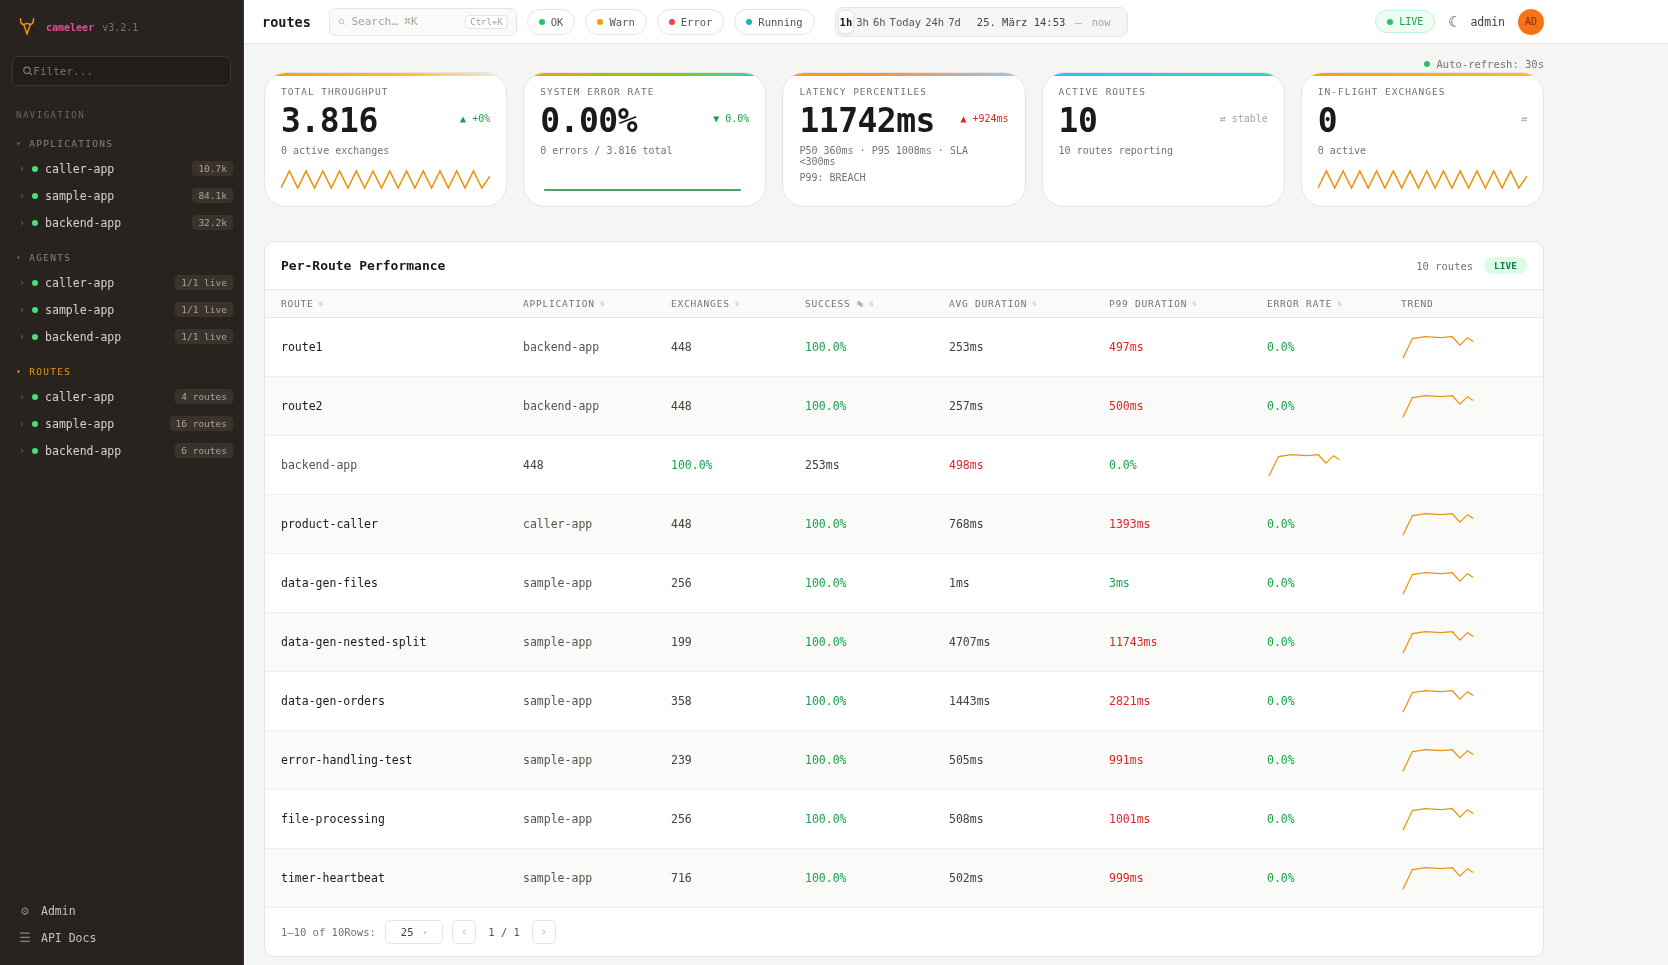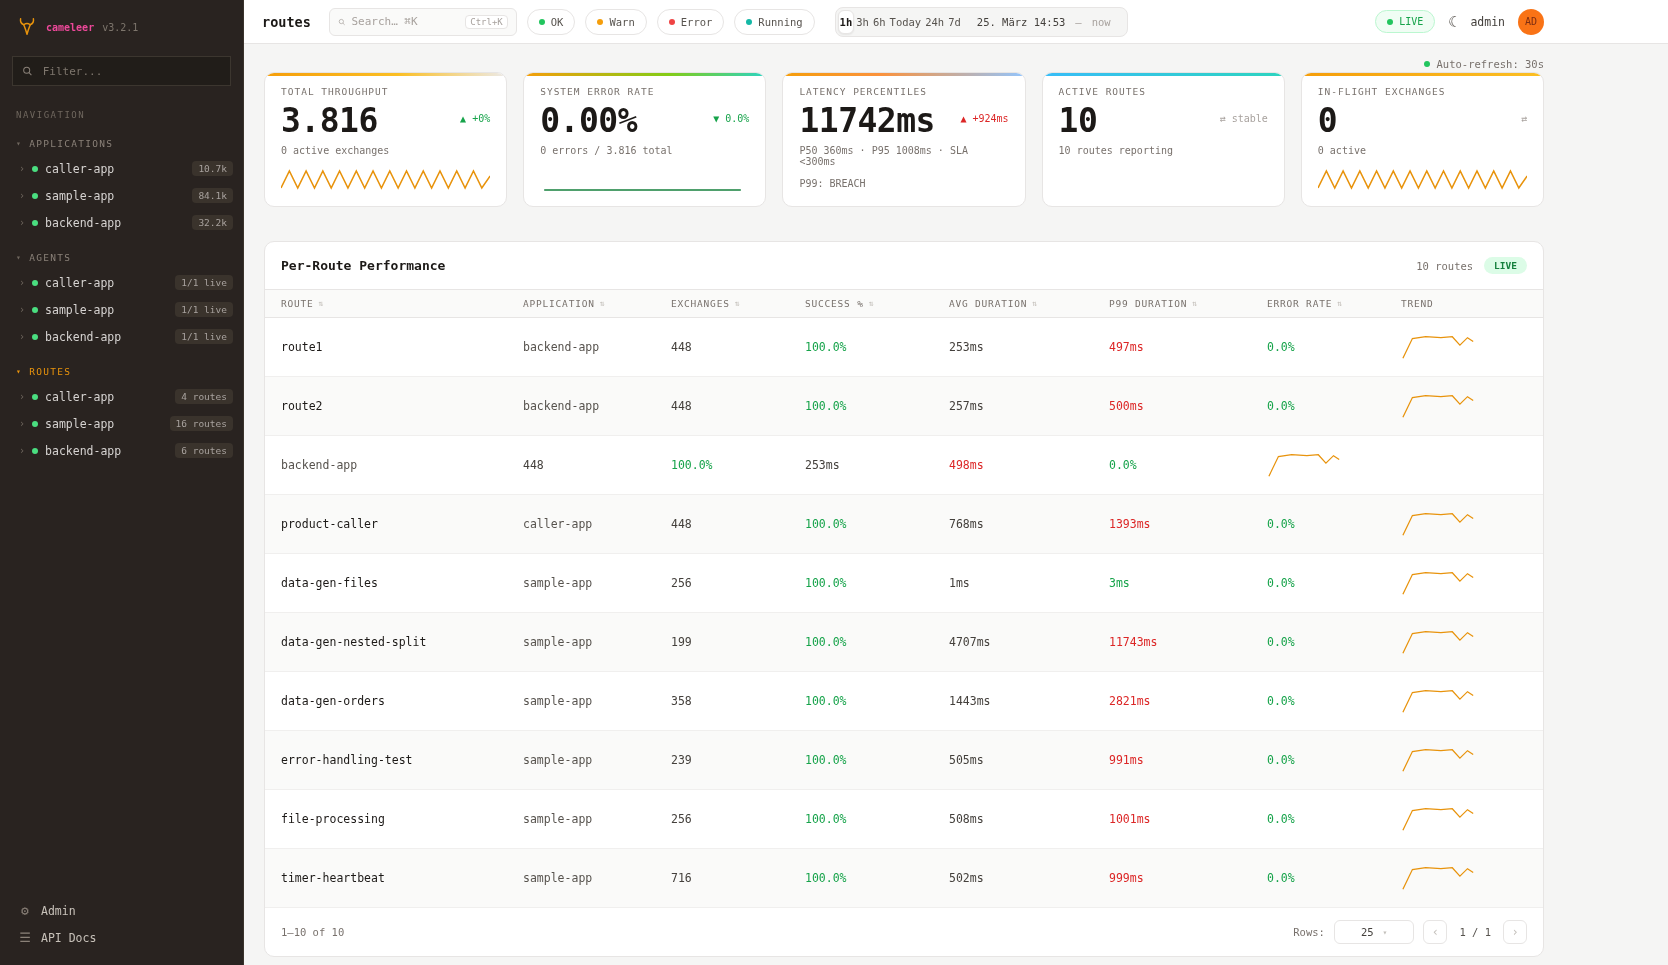--- a/index.html
+++ b/index.html
@@ -4,21 +4,21 @@
 <style>
   *{box-sizing:border-box;margin:0;padding:0}
   html,body{width:1668px;height:965px;overflow:hidden}
   body{font-family:"DejaVu Sans Mono","Liberation Mono",monospace;background:#f5f5f4;color:#1c1917;display:flex}
 
   
   .sidebar{width:244px;min-width:244px;height:965px;background:#292320;display:flex;flex-direction:column;border-right:1px solid #3a332c}
   .brand{display:flex;align-items:center;gap:8px;padding:16px 16px 12px}
   .brand-name{color:#ec4899;font-weight:bold;font-size:10px}
   .brand-ver{color:#7d756c;font-size:10px}
-  .filter-wrap{margin:6px 12px 8px;display:flex;align-items:center;gap:10px;background:#211d19;border:1px solid #3c362f;border-radius:0;height:30px;padding:0 9px}
+  .filter-wrap{margin:6px 12px 8px;display:flex;align-items:center;gap:0;background:#211d19;border:1px solid #3c362f;border-radius:6px;height:30px;padding:0 9px}
   .filter-wrap input{background:transparent;border:0;outline:0;color:#d6d3d1;font:inherit;font-size:11px;width:100%}
   .filter-wrap input::placeholder{color:#7d756c}
   .nav-label{padding:16px 16px 2px;font-size:9px;letter-spacing:1.5px;color:#6f675e}
   .section{margin-top:12px}
   .section-head{display:flex;align-items:center;gap:7px;padding:4px 16px 6px;font-size:9.5px;letter-spacing:1.3px;color:#8a8178;cursor:pointer}
   .section-head .caret{font-size:8px;color:#6f675e}
   .section-head.routes-active,.section-head.routes-active .caret{color:#e8930c}
   .item{display:flex;align-items:center;gap:7px;padding:6px 10px 6px 19px;font-size:11.5px;color:#d6d3d1;cursor:pointer}
   .item .chev{color:#6f675e;font-size:10px}
   .dot{width:6px;height:6px;border-radius:50%;background:#4ade80;flex:none}
@@ -50,34 +50,34 @@
   .moon{font-size:15px;color:#57534e;cursor:pointer;background:none;border:none;font-family:inherit}
   .username{font-size:11.5px;color:#44403c}
   .avatar{width:26px;height:26px;border-radius:50%;background:#f97316;color:#7c2d12;font-size:10px;display:flex;align-items:center;justify-content:center;font-weight:normal;cursor:pointer}
 
   
   .content{flex:1;overflow:hidden;padding:12px 124px 0 20px}
   .refresh-row{display:flex;justify-content:flex-end;align-items:center;gap:7px;font-size:10.5px;color:#78716c;height:16px;}
   .refresh-dot{width:6px;height:6px;border-radius:50%;background:#22c55e}
 
   .cards{display:grid;grid-template-columns:repeat(5,1fr);gap:16px}
-  .card{position:relative;background:#fff;border:1px solid #e7e5e4;border-radius:10px;padding:13px 16px 10px;height:135px;overflow:hidden}
+  .card{position:relative;background:#fff;border:1px solid #e7e5e4;border-radius:22px;padding:13px 16px 10px;height:135px;overflow:hidden}
   .card::before{content:"";position:absolute;top:0;left:0;right:0;height:3px}
   .card.g1::before{background:linear-gradient(90deg,#f59e0b,#fbbf24 55%,#eceae8)}
   .card.g2::before{background:linear-gradient(90deg,#f59e0b,#84cc16 60%,#2dd4bf)}
   .card.g3::before{background:linear-gradient(90deg,#f59e0b,#fb923c 40%,#93c5fd)}
   .card.g4::before{background:linear-gradient(90deg,#38bdf8,#2dd4bf)}
   .card.g5::before{background:linear-gradient(90deg,#f59e0b,#fbbf24)}
   .card-title{font-size:9.5px;letter-spacing:1px;color:#78716c}
   .card-main{display:flex;align-items:flex-start;justify-content:space-between;margin-top:7px;gap:6px}
   .card-value{font-size:33px;font-weight:bold;color:#1c1917;line-height:1.05;letter-spacing:-.5px}
   .card-delta{font-size:10px;margin-top:9px;white-space:nowrap}
   .delta-ok{color:#16a34a}.delta-bad{color:#dc2626}.delta-neutral{color:#a8a29e}
   .card-sub{font-size:10px;color:#78716c;margin-top:6px}
-  .card-sub2{font-size:10px;color:#78716c;margin-top:11px}
+  .card-sub2{font-size:10px;color:#78716c;margin-top:5px}
   .spark{display:block;width:100%;height:32px;margin-top:8px}
 
   
   .panel{background:#fff;border:1px solid #e7e5e4;border-radius:10px;margin-top:34px;overflow:hidden}
   .panel-head{display:flex;align-items:center;justify-content:space-between;padding:15px 16px}
   .panel-title{font-size:13px;font-weight:bold}
   .panel-meta{display:flex;align-items:center;gap:11px;font-size:10.5px;color:#78716c}
   .live-badge{background:#dcfce7;color:#15803d;border-radius:999px;padding:3px 10px;font-size:9.5px;font-weight:bold}
   .tgrid{display:grid;grid-template-columns:242px 148px 134px 144px 160px 158px 134px 1fr;align-items:center}
   .thead{background:#fafaf9;border-top:1px solid #e7e5e4;border-bottom:1px solid #e7e5e4}
@@ -86,23 +86,23 @@
   .trow{border-bottom:1px solid #f0efee;cursor:pointer}
   .trow:nth-child(even){background:#fafaf9}
   .td{padding:15px 16px;font-size:11.5px;color:#44403c;white-space:nowrap;overflow:hidden;text-overflow:ellipsis}
   .td.route{color:#1c1917}
   .td.app{color:#57534e}
   .td.success{color:#16a34a}
   .td.p99{color:#dc2626}
   .td.p99.okv{color:#16a34a}
   .td.errr{color:#16a34a}
   .trend-svg{width:76px;height:28px;display:block}
-  .panel-foot{display:flex;align-items:center;justify-content:space-between;padding:12px 16px;font-size:10.5px;color:#78716c}
+  .panel-foot{display:flex;align-items:center;padding:12px 16px;font-size:10.5px;color:#78716c}
   .foot-right{display:flex;align-items:center;gap:9px}
-  .rows-select{display:flex;align-items:center;gap:9px;border:1px solid #e7e5e4;border-radius:6px;padding:5px 26px;color:#44403c;cursor:pointer;background:#fff;font-size:10.5px}
+  .rows-select{display:flex;align-items:center;gap:9px;border:1px solid #e7e5e4;border-radius:6px;padding:5px 15px;color:#44403c;cursor:pointer;background:#fff;font-size:10.5px}
   .pg-btn{width:24px;height:24px;border:1px solid #e7e5e4;border-radius:6px;display:flex;align-items:center;justify-content:center;color:#c4c0bb;background:#fff;cursor:pointer;font-size:12px}
   .pg-info{color:#57534e;padding:0 3px}
 </style>
 </head>
 <body>
 
 <aside class="sidebar">
   <div class="brand">
     <svg width="22" height="22" viewBox="0 0 24 24">
       <path d="M5 3c-.5 3 1 5.5 3.5 6.5 M19 3c.5 3-1 5.5-3.5 6.5" stroke="#e8930c" fill="none" stroke-width="1.6" stroke-linecap="round"></path>

